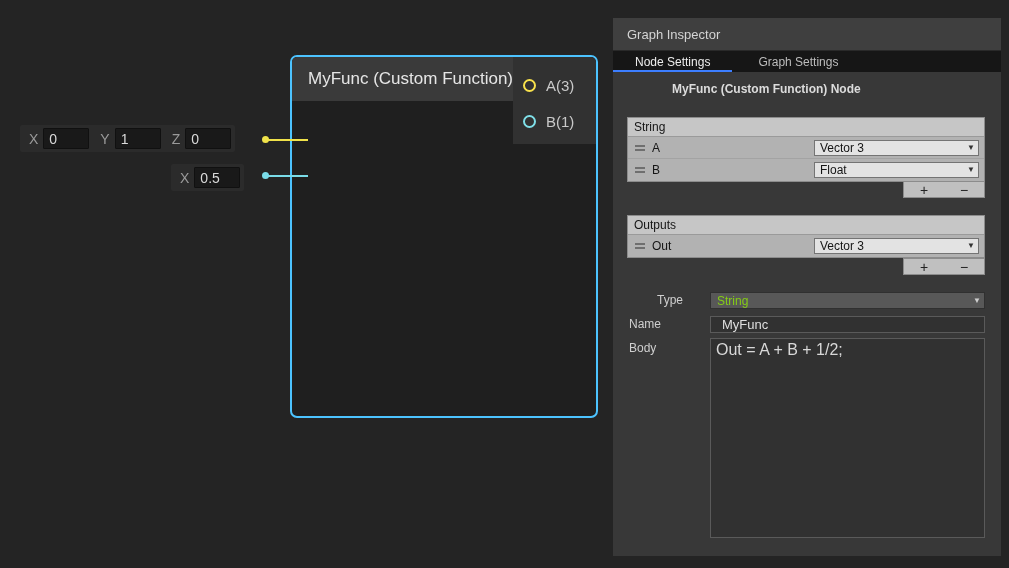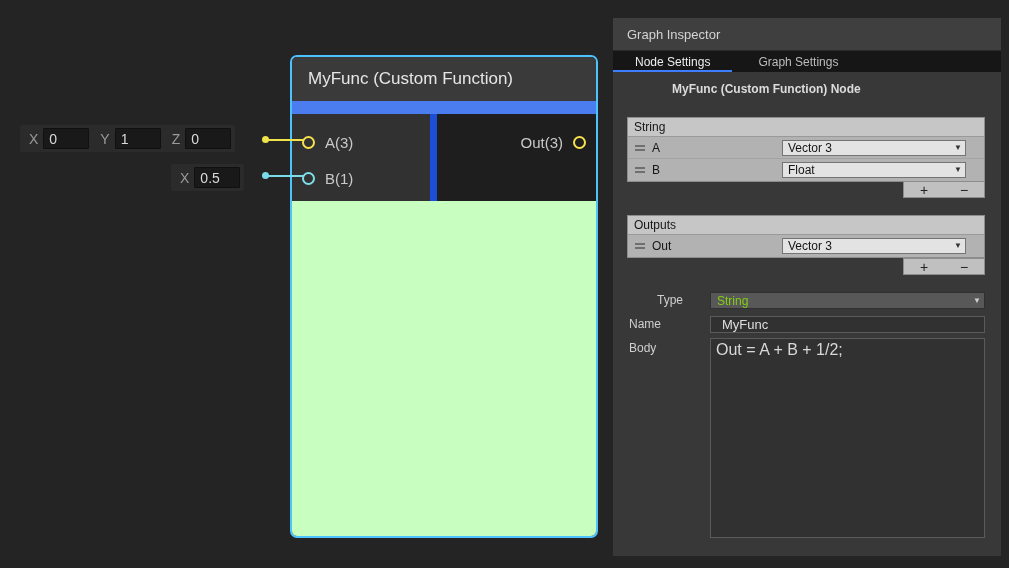--- a/index.html
+++ b/index.html
@@ -29,23 +29,23 @@
   .num-pair:last-child { margin-right: 0; }
   .num-label { color: #9a9a9a; font-size: 14px; margin: 0 5px; }
   .num-input {
     width: 46px; height: 21px; background: #191919; border: 1px solid #101010;
     color: #dadada; font-size: 14px; padding: 0 5px; border-radius: 1px;
     font-family: "Liberation Sans", sans-serif;
   }
 
   
   .node {
-    position: absolute; left: 290px; top: 55px; width: 308px; height: 483px;
+    position: absolute; left: 290px; top: 55px; width: 308px; height: 363px;
     border: 2px solid #4cc3ff; border-radius: 7px; overflow: hidden;
-    background: #1f1f1f; display: flex; flex-direction: column;
+    background: #1f1f1f; display: flex; flex-direction: row;
   }
   .node-title {
     height: 44px; background: #3a3a3a; display: flex; align-items: center;
     padding-left: 16px; flex: none;
   }
   .node-title span { color: #e6e6e6; font-size: 17px; }
   .node-accent { height: 13px; background: #4b7df0; flex: none; }
   .node-ports { height: 87px; display: flex; flex: none; }
   .ports-left { width: 145px; background: #313131; border-right: 7px solid #1d4ed8; padding-top: 10px; }
   .ports-right { flex: 1; background: #1e1e1e; padding-top: 10px; }
@@ -89,22 +89,22 @@
     font-size: 12px; color: #151515;
   }
   .section-row { height: 22px; display: flex; align-items: center; border-bottom: 1px solid #a3a3a3; }
   .section-row:last-child { border-bottom: none; }
   .drag-handle {
     width: 10px; height: 6px; border-top: 2px solid #6f6f6f; border-bottom: 2px solid #6f6f6f;
     margin: 0 7px; flex: none;
   }
   .row-name { font-size: 12px; color: #161616; flex: 1; }
   .light-dropdown {
-    width: 184px; height: 16px; background: #e3e3e3; border: 1px solid #747474;
-    margin-right: 18px; display: flex; align-items: center; padding-left: 5px;
+    width: 165px; height: 16px; background: #e3e3e3; border: 1px solid #747474;
+    margin-right: 5px; display: flex; align-items: center; padding-left: 5px;
     position: relative; flex: none;
   }
   .light-dropdown span.val { font-size: 12px; color: #141414; }
   .dd-arrow { position: absolute; right: 3px; top: 50%; transform: translateY(-52%); font-size: 8px; color: #333; }
   .dd-arrow.dark { color: #cfcfcf; }
 
   .section-footer {
     position: absolute; right: 16px; width: 82px; height: 17px;
     background: #c0c0c0; border: 1px solid #8c8c8c; display: flex;
   }

